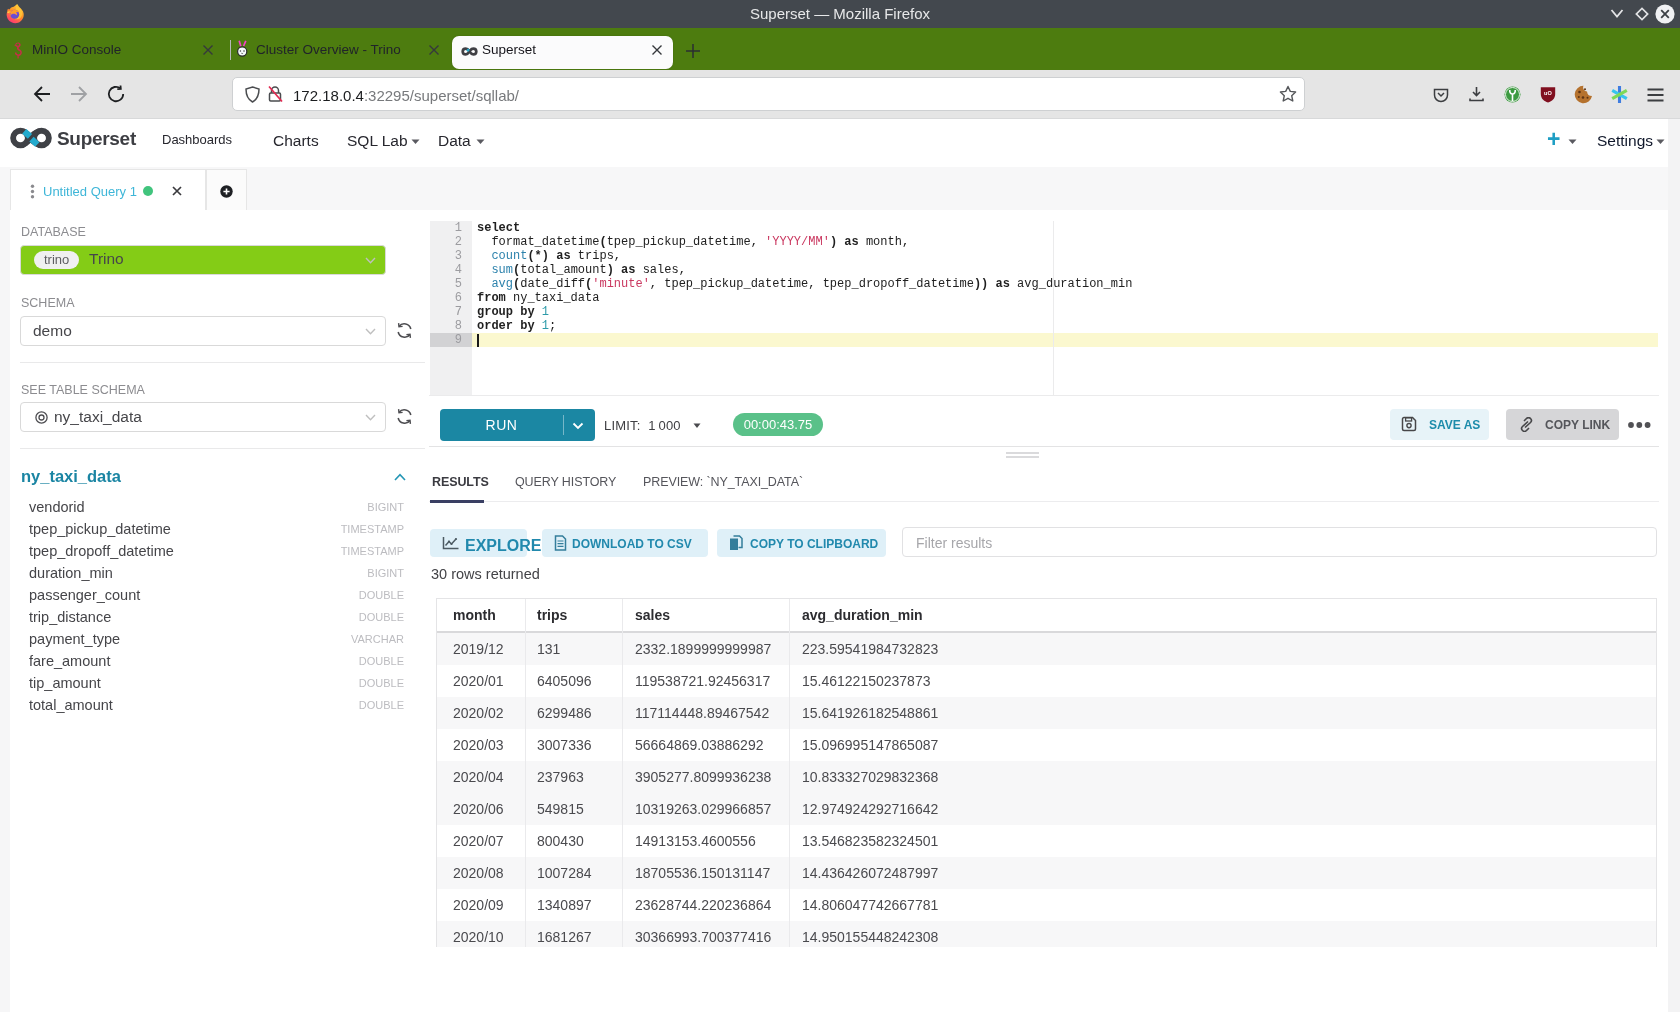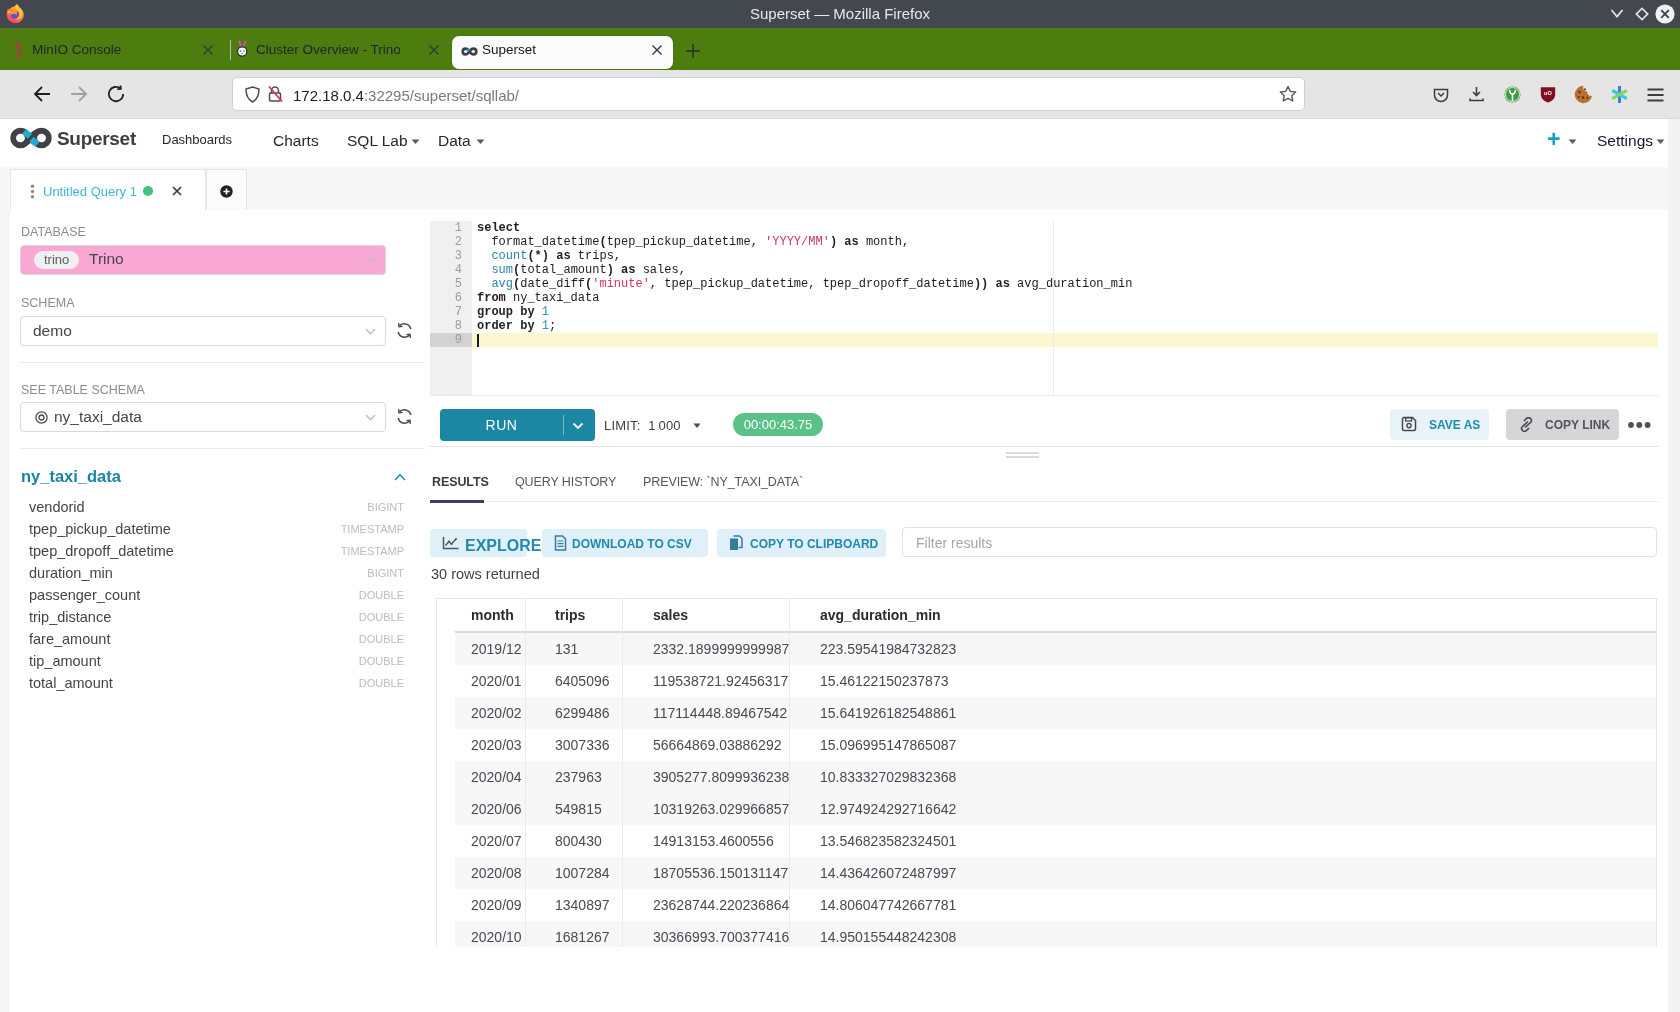--- a/index.html
+++ b/index.html
@@ -196,21 +196,21 @@
   <svg class="abs" style="left:220px;top:18px;" width="13" height="13" viewBox="0 0 13 13">
       <circle cx="6.5" cy="6.5" r="6.2" fill="#1e2024"></circle>
       <path d="M6.5 3.4 L6.5 9.6 M3.4 6.5 L9.6 6.5" stroke="#fff" stroke-width="1.6"></path>
     </svg>
 </div>
 
 <div class="abs" id="content" style="left:0;top:210px;width:1680px;height:802px;background:#fff;">
 
   <div class="abs" id="sidebar" style="left:10px;top:0;width:410px;height:802px;">
     <div class="abs" style="left:11px;top:15px;font-size:12.5px;color:#8c8c90;">DATABASE</div>
-    <div class="abs" style="left:10px;top:35px;width:366px;height:30px;background:#f9a8d4;border:1px solid #d9d9d9;border-radius:4px;">
+    <div class="abs" style="left:10px;top:35px;width:366px;height:30px;background:#84cc16;border:1px solid #d9d9d9;border-radius:4px;">
       <div class="abs" style="left:13px;top:5px;height:18px;padding:0 10px;background:#f0f0f0;border-radius:9px;font-size:13px;color:#5e5e62;line-height:18px;">trino</div>
       <div class="abs" style="left:68px;top:4px;font-size:15.5px;color:#46464a;">Trino</div>
       <svg class="abs" style="left:344px;top:11px;" width="11" height="7" viewBox="0 0 11 7">
           <path d="M1 1 L5.5 5.8 L10 1" fill="none" stroke="#bfbfbf" stroke-width="1.4"></path>
         </svg>
     </div>
     <div class="abs" style="left:11px;top:86px;font-size:12.5px;color:#8c8c90;">SCHEMA</div>
     <div class="abs" style="left:10px;top:106px;width:366px;height:30px;background:#fff;border:1px solid #d9d9d9;border-radius:4px;">
       <div class="abs" style="left:12px;top:5px;font-size:15.5px;color:#46464a;">demo</div>
       <svg class="abs" style="left:344px;top:11px;" width="11" height="7" viewBox="0 0 11 7">
@@ -272,20 +272,24 @@
           <span class="n">duration_min</span>
           <span class="t">BIGINT</span>
         </div>
       <div class="r">
           <span class="n">passenger_count</span>
           <span class="t">DOUBLE</span>
         </div>
       <div class="r">
           <span class="n">trip_distance</span>
           <span class="t">DOUBLE</span>
+        </div>
+      <div class="r">
+          <span class="n">payment_type</span>
+          <span class="t">VARCHAR</span>
         </div>
       <div class="r">
           <span class="n">fare_amount</span>
           <span class="t">DOUBLE</span>
         </div>
       <div class="r">
           <span class="n">tip_amount</span>
           <span class="t">DOUBLE</span>
         </div>
       <div class="r">
@@ -396,21 +400,21 @@
           <path d="M1 3.5 L9 3.5 L9 15 L1 15 Z" fill="#347e9b"></path>
           <path d="M4.5 1 L10.5 1 L13 3.5 L13 12.5 L9.5 12.5" fill="none" stroke="#347e9b" stroke-width="1.5"></path>
         </svg>
       <div class="abs" style="left:33px;top:7.5px;font-size:12px;font-weight:bold;color:#2189ad;white-space:nowrap;">COPY TO CLIPBOARD</div>
     </div>
     <div class="abs" style="left:473px;top:80px;width:755px;height:30px;background:#fff;border:1px solid #e1e1e3;border-radius:4px;">
       <div class="abs" style="left:13px;top:7px;font-size:14px;color:#a6a6aa;">Filter results</div>
     </div>
     <div class="abs" style="left:2px;top:119px;font-size:14.5px;color:#434347;">30 rows returned</div>
 
-    <div class="abs" id="rtable" style="left:7px;top:151px;width:1221px;height:349px;border:1px solid #e4e4e6;border-bottom:none;overflow:hidden;padding-left:18px;">
+    <div class="abs" id="rtable" style="left:7px;top:151px;width:1221px;height:349px;border:1px solid #e4e4e6;border-bottom:none;overflow:hidden;">
       <style>
         #rtable .hrow { position:relative; height:34px; background:#fff; border-bottom:2px solid #d9d9db; }
         #rtable .drow { position:relative; height:32px; }
         #rtable .odd { background:#f7f7f8; }
         #rtable .c { position:absolute; top:0; line-height:32px; font-size:14px; color:#4a4a4e; white-space:nowrap; }
         #rtable .hrow .c { line-height:33px; font-weight:bold; color:#2c2c30; }
         #rtable .c1 { left:16px; } #rtable .c2 { left:100px; } #rtable .c3 { left:198px; } #rtable .c4 { left:365px; }
       </style>
       <div class="hrow">
           <span class="c c1">month</span>

